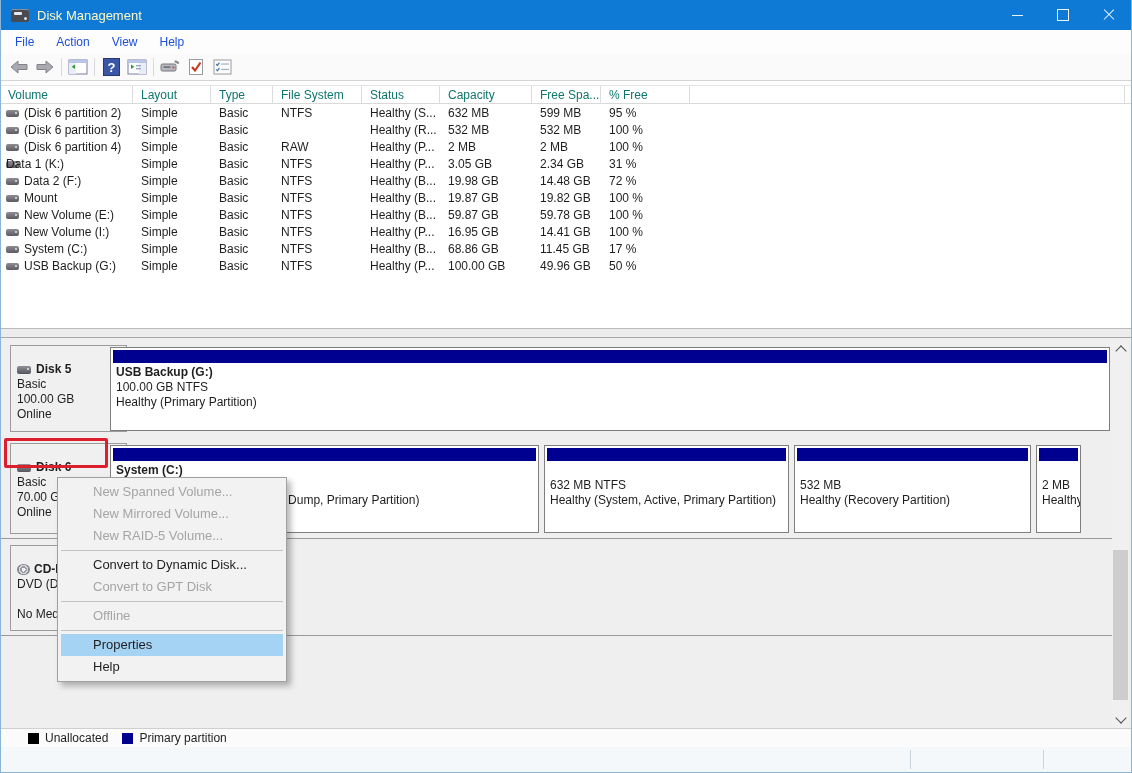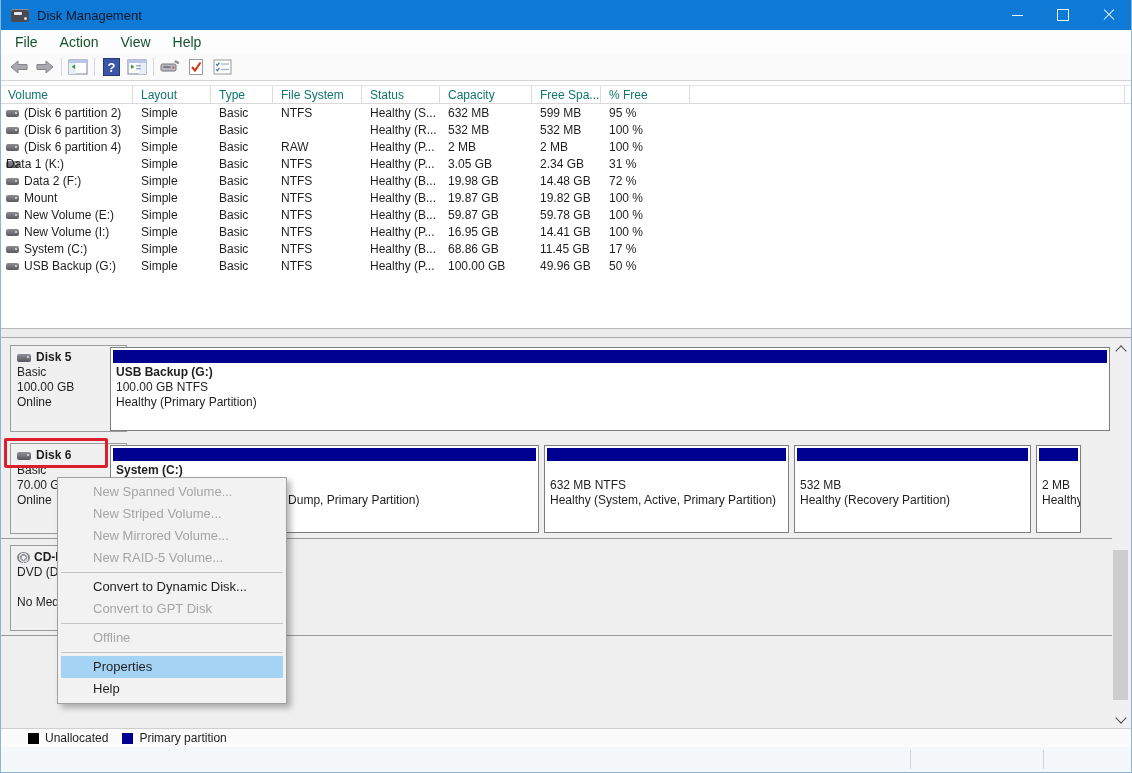--- a/index.html
+++ b/index.html
@@ -7,52 +7,52 @@
     width:1132px;height:773px;position:relative;overflow:hidden;
     font-family:"Liberation Sans","DejaVu Sans",sans-serif;
     font-size:12px;color:#1e1e1e;background:#ffffff;
   }
   .abs{position:absolute;}
   
   .titlebar{left:0;top:0;width:1132px;height:30px;background:#0e7ad6;display:flex;align-items:center;}
   .title-icon{width:18px;height:13px;margin:0 8px 0 11px;background:#4a4a52;border-radius:2px;position:relative;box-shadow:inset 0 1px 0 #8d8d96;}
   .title-icon:before{content:"";position:absolute;left:3px;top:3px;width:8px;height:3px;background:#e8e8ee;border-radius:1px;}
   .title-icon:after{content:"";position:absolute;right:2px;bottom:2px;width:3px;height:3px;background:#dfe2ea;border-radius:50%;}
-  .title-text{color:#0f172a;font-size:13px;}
+  .title-text{color:#fef9c3;font-size:13px;}
   .win-btns{margin-left:auto;display:flex;height:30px;}
   .win-btn{width:46px;height:30px;display:flex;align-items:center;justify-content:center;position:relative;}
   .glyph-min{width:11px;height:1px;background:#eaf4fc;}
   .glyph-max{width:10px;height:10px;border:1px solid #eaf4fc;}
   .glyph-close{width:12px;height:12px;position:relative;}
   .glyph-close:before,.glyph-close:after{content:"";position:absolute;left:-1px;top:5px;width:14px;height:1.4px;background:#eaf4fc;}
   .glyph-close:before{transform:rotate(45deg);}
   .glyph-close:after{transform:rotate(-45deg);}
   
   .menubar{left:0;top:30px;width:1132px;height:24px;background:#fdfdfd;display:flex;align-items:center;padding-left:4px;box-sizing:border-box;}
-  .menu-item{padding:8px 11px;font-size:14px;line-height:24px;color:#14532d;}
+  .menu-item{padding:8px 11px;font-size:12px;line-height:24px;color:#1d4ed8;}
   
   .toolbar{left:0;top:54px;width:1132px;height:27px;background:#fafafa;border-bottom:1px solid #d4d4d4;box-sizing:border-box;display:flex;align-items:center;padding-left:6px;}
   .tb-btn{width:26px;height:22px;display:flex;align-items:center;justify-content:center;}
   .tb-sep{width:1px;height:18px;background:#d9d9d9;margin:0 3px;}
   
   .listpane{left:0;top:81px;width:1132px;height:247px;background:#ffffff;}
   .vl-header{position:absolute;left:0;top:4px;height:19px;width:1132px;border-top:1px solid #e6e6e6;border-bottom:1px solid #d9d9d9;box-sizing:border-box;}
   .vl-hcell{position:absolute;top:0;height:18px;line-height:18px;padding-left:8px;box-sizing:border-box;border-right:1px solid #dcdcdc;white-space:nowrap;overflow:hidden;color:#0f766e;}
   .vl-row{position:absolute;left:0;width:1132px;height:17px;}
   .vl-cell{position:absolute;top:0;height:17px;line-height:17px;padding-left:8px;box-sizing:border-box;white-space:nowrap;overflow:hidden;}
   .vol-icon{position:absolute;left:6px;top:5px;width:13px;height:7px;background:linear-gradient(#8d8d93,#5a5a60);border-radius:2px;}
   .vol-icon:after{content:"";position:absolute;right:2px;top:2px;width:2px;height:2px;background:#e6e6ea;border-radius:50%;}
   .vl-cell.first{padding-left:24px;}
   
   .splitter{left:0;top:328px;width:1132px;height:10px;background:#ececec;border-top:1px solid #b9b9b9;border-bottom:1px solid #a8a8a8;box-sizing:border-box;}
   
   .graph{left:0;top:338px;width:1132px;height:390px;background:#efefef;}
   .g-hline{position:absolute;left:0;width:1112px;height:1px;background:#9a9a9a;}
   .disk-row{position:absolute;left:0;width:1112px;}
-  .dlabel{position:absolute;left:10px;top:0;width:117px;bottom:0;background:#f0f0f0;border:1px solid #9b9b9b;box-sizing:border-box;padding:4px 2px 0 6px;line-height:15px;}
+  .dlabel{position:absolute;left:10px;top:0;width:117px;bottom:0;background:#f0f0f0;border:1px solid #9b9b9b;box-sizing:border-box;padding:16px 2px 0 6px;line-height:15px;}
   .dname{font-weight:bold;display:flex;align-items:center;}
   .drive-glyph{display:inline-block;width:14px;height:8px;background:linear-gradient(#90909a,#55555c);border-radius:2px;margin-right:5px;position:relative;}
   .drive-glyph:after{content:"";position:absolute;right:2px;top:2.5px;width:2px;height:2px;background:#e8e8ee;border-radius:50%;}
   .cd-glyph{display:inline-block;width:13px;height:11px;margin-right:4px;border-radius:50%;background:radial-gradient(circle at 50% 50%, #f2f2f2 0 2px, #9a9aa2 2px 3.5px, #d7d7de 3.5px 5px, #85858d 5px);}
   .pbox{position:absolute;top:2px;background:#ffffff;border:1px solid #7f7f7f;box-sizing:border-box;}
   .pstrip{height:13px;margin:2px;}
   .ptxt{padding-left:5px;line-height:15px;white-space:nowrap;overflow:hidden;}
   .pname{font-weight:bold;height:15px;}
   
   .vscroll{left:1112px;top:340px;width:17px;height:388px;background:#f0f0f0;}
@@ -394,21 +394,20 @@
     </div>
   </div>
 
 <div class="abs statusbar">
   <div class="st-sep" style="left:910px;"></div>
   <div class="st-sep" style="left:1043px;"></div>
 </div>
 
 <div class="abs ctx-menu" id="ctx-menu">
     <div class="ctx-item disabled">New Spanned Volume...</div>
-    <div class="ctx-item disabled">New Striped Volume...</div>
     <div class="ctx-item disabled">New Mirrored Volume...</div>
     <div class="ctx-item disabled">New RAID-5 Volume...</div>
     <div class="ctx-sep"></div>
     <div class="ctx-item">Convert to Dynamic Disk...</div>
     <div class="ctx-item disabled">Convert to GPT Disk</div>
     <div class="ctx-sep"></div>
     <div class="ctx-item disabled">Offline</div>
     <div class="ctx-sep"></div>
     <div class="ctx-item highlighted">Properties</div>
     <div class="ctx-item">Help</div>

